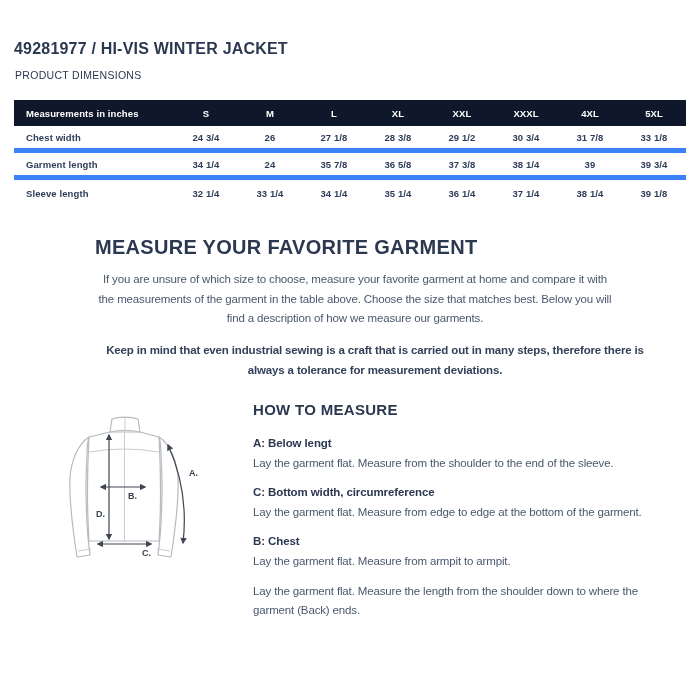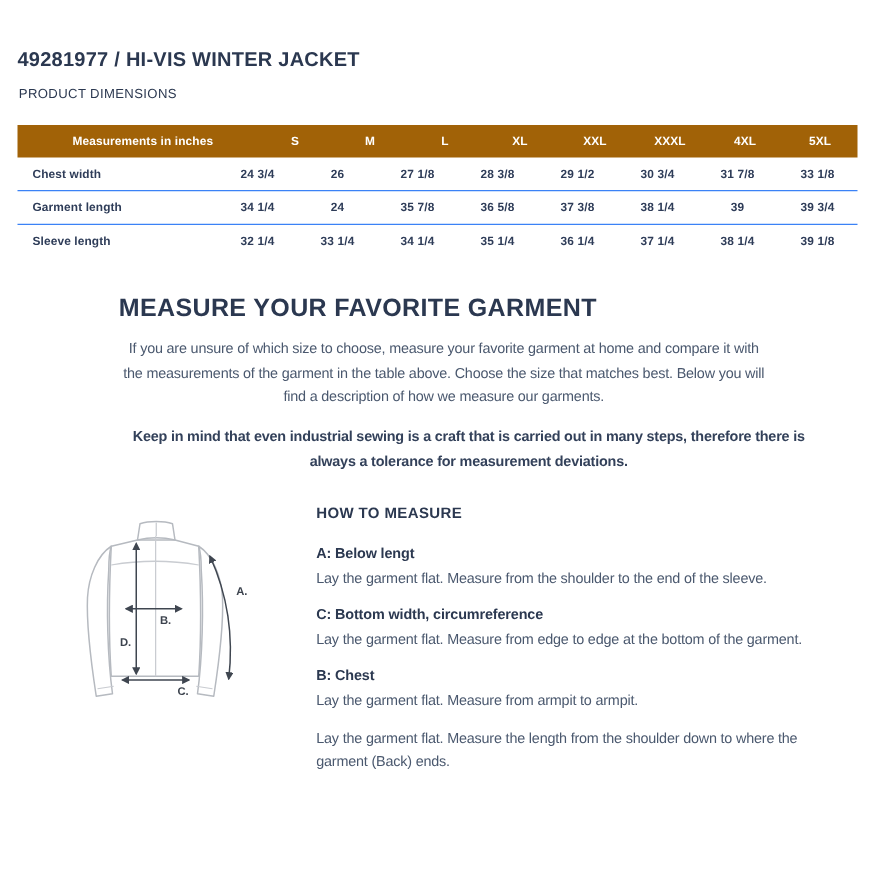--- a/index.html
+++ b/index.html
@@ -7,36 +7,36 @@
               font-family:"Liberation Sans", sans-serif; }
   .page { position:relative; width:700px; height:700px; background:#ffffff; }
 
   .title { position:absolute; left:14px; top:40px; font-size:16px; font-weight:bold;
            color:#2b3850; letter-spacing:0.2px; }
   .subtitle { position:absolute; left:15px; top:69px; font-size:10.5px; font-weight:normal;
               color:#2b3850; letter-spacing:0.3px; }
 
   
   .size-table { position:absolute; left:14px; top:100px; width:672px; font-size:9.5px; }
-  .tr-head { display:flex; background:#a16207; color:#ffffff; height:26px; align-items:center;padding-left:32px; }
-  .tr { display:flex; height:27px; align-items:center; border-bottom:1px solid #3b82f6;
+  .tr-head { display:flex; background:#0f172a; color:#ffffff; height:26px; align-items:center; }
+  .tr { display:flex; height:27px; align-items:center; border-bottom:5px solid #3b82f6;
         color:#2e3c58; }
   .tr:last-child { border-bottom:none; }
   .th, .td { flex:1; text-align:center; font-weight:bold; letter-spacing:0.1px; }
   .th.first, .td.first { flex:0 0 160px; text-align:left; padding-left:12px; }
 
   .m-heading { position:absolute; left:95px; top:236px; font-size:20px; font-weight:bold;
                color:#2b3850; letter-spacing:0.3px; }
   .para { position:absolute; left:95px; font-size:11.5px; line-height:19.5px;
           color:#4a586e; letter-spacing:-0.15px;text-align:center; }
   .p1 { top:270px; width:520px; }
   .p2 { top:341px; width:560px; font-weight:bold; color:#33415a; }
 
   .htm-col { position:absolute; left:253px; top:402px; width:423px; }
-  .htm-heading { font-size:12px; font-weight:bold; color:#2b3850; line-height:16px;
+  .htm-heading { font-size:15px; font-weight:bold; color:#2b3850; line-height:16px;
                  margin-bottom:17px; letter-spacing:0.3px; }
   .htm-label { font-size:11.5px; font-weight:bold; color:#2b3850; line-height:16px;
                margin-bottom:3px; letter-spacing:-0.1px; }
   .htm-desc { font-size:11.5px; color:#4a586e; line-height:19px; margin-bottom:11px;
               letter-spacing:-0.15px; }
 
   .diagram { position:absolute; left:56px; top:416px; width:190px; height:165px; }
   .diagram text { font-size:9px; font-weight:bold; fill:#3c434e;
                   font-family:"Liberation Sans", sans-serif; }
 </style>

